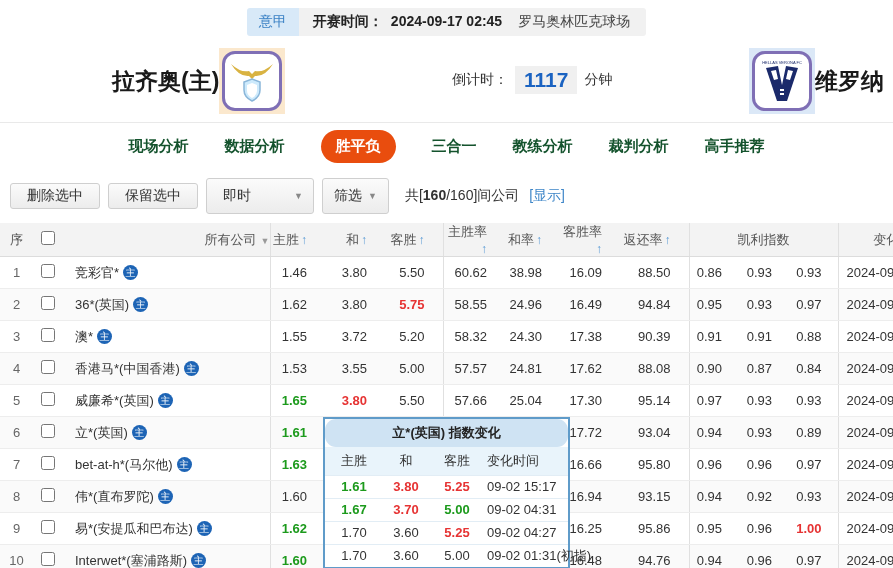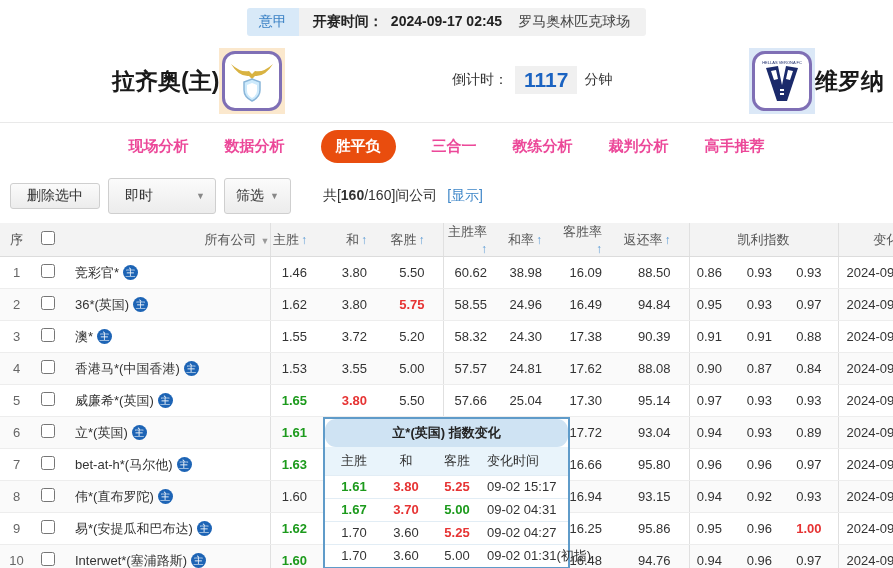--- a/index.html
+++ b/index.html
@@ -29,32 +29,32 @@
     display:flex; align-items:center; justify-content:center; overflow:hidden; }
   .countdown { position:absolute; left:452px; top:30px; display:flex;
     align-items:center; gap:7px; font-size:14px; color:#333; }
   .countdown-value { font-size:21px; font-weight:bold; color:#1b63c1;
     background:#f0f0f0; padding:2px 9px; }
   .teams-divider { border-bottom:1px solid #e9e9e9; }
 
   
   .tabs { height:46px; display:flex; align-items:center; justify-content:center;
     gap:36px; font-size:15px; font-weight:bold; }
-  .tab { color:#ec4899; cursor:pointer; }
+  .tab { color:#14532d; cursor:pointer; }
   .tab.active { background:#e94d0e; color:#fff; padding:7px 15px; border-radius:17px; }
 
   
   .toolbar { display:flex; align-items:center; gap:8px; padding:9px 0 9px 10px; }
   .tb-btn { background:linear-gradient(#fbfbfb,#ececec); border:1px solid #cfcfcf;
     border-radius:3px; padding:3px 16px; font-size:14px; color:#333; cursor:pointer; }
   .tb-select { width:108px; display:flex; justify-content:space-between; align-items:center;
     padding:8px 10px 8px 16px; }
   .caret { color:#888; font-size:9px; }
   .tb-filter { display:flex; align-items:center; gap:6px; padding:8px 11px; }
-  .summary { font-size:14px; margin-left:24px; color:#333; }
+  .summary { font-size:14px; margin-left:8px; color:#333; }
   .summary .cnt { font-weight:bold; }
   .show-link { color:#3e86c8; margin-left:6px; cursor:pointer; }
 
   
   .table-wrap { position:relative; }
   table.odds { width:960px; border-collapse:collapse; table-layout:fixed; font-size:13px; }
   table.odds thead th { background:#f3f3f3; height:33px; font-weight:normal;
     color:#555; border-bottom:1px solid #dcdcdc; }
   table.odds tbody td { height:32px; border-bottom:1px solid #ededed; }
   table.odds tbody tr:nth-child(even) { background:#fafafa; }
@@ -138,20 +138,21 @@
     <span class="tab">数据分析</span>
     <span class="tab active">胜平负</span>
     <span class="tab">三合一</span>
     <span class="tab">教练分析</span>
     <span class="tab">裁判分析</span>
     <span class="tab">高手推荐</span>
   </div>
 
 <div class="toolbar">
   <button class="tb-btn">删除选中</button>
+  <button class="tb-btn">保留选中</button>
   <div class="tb-btn tb-select">
     <span>即时</span>
     <span class="caret">▼</span>
   </div>
   <div class="tb-btn tb-filter">
     <span>筛选</span>
     <span class="caret">▼</span>
   </div>
   <div class="summary">
     <span>共[</span><span class="cnt">160</span><span>/160]间公司</span>

